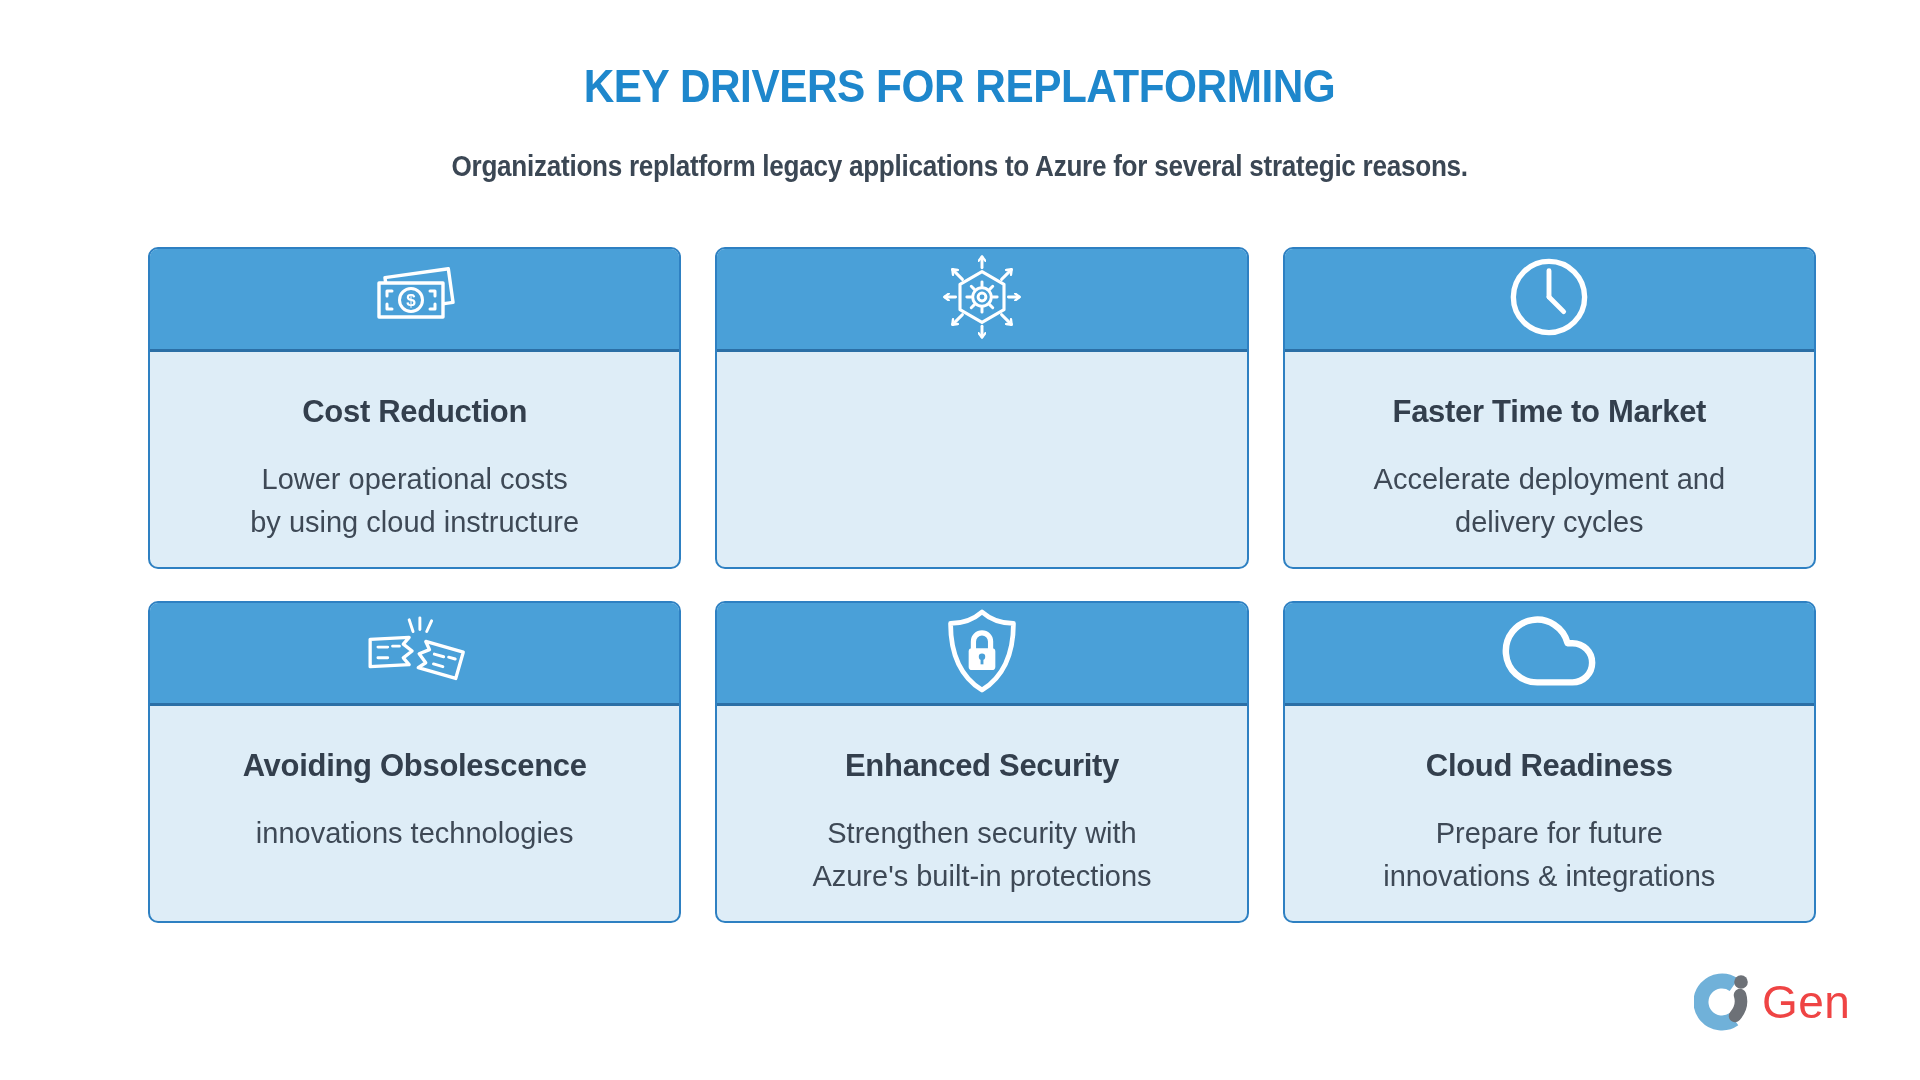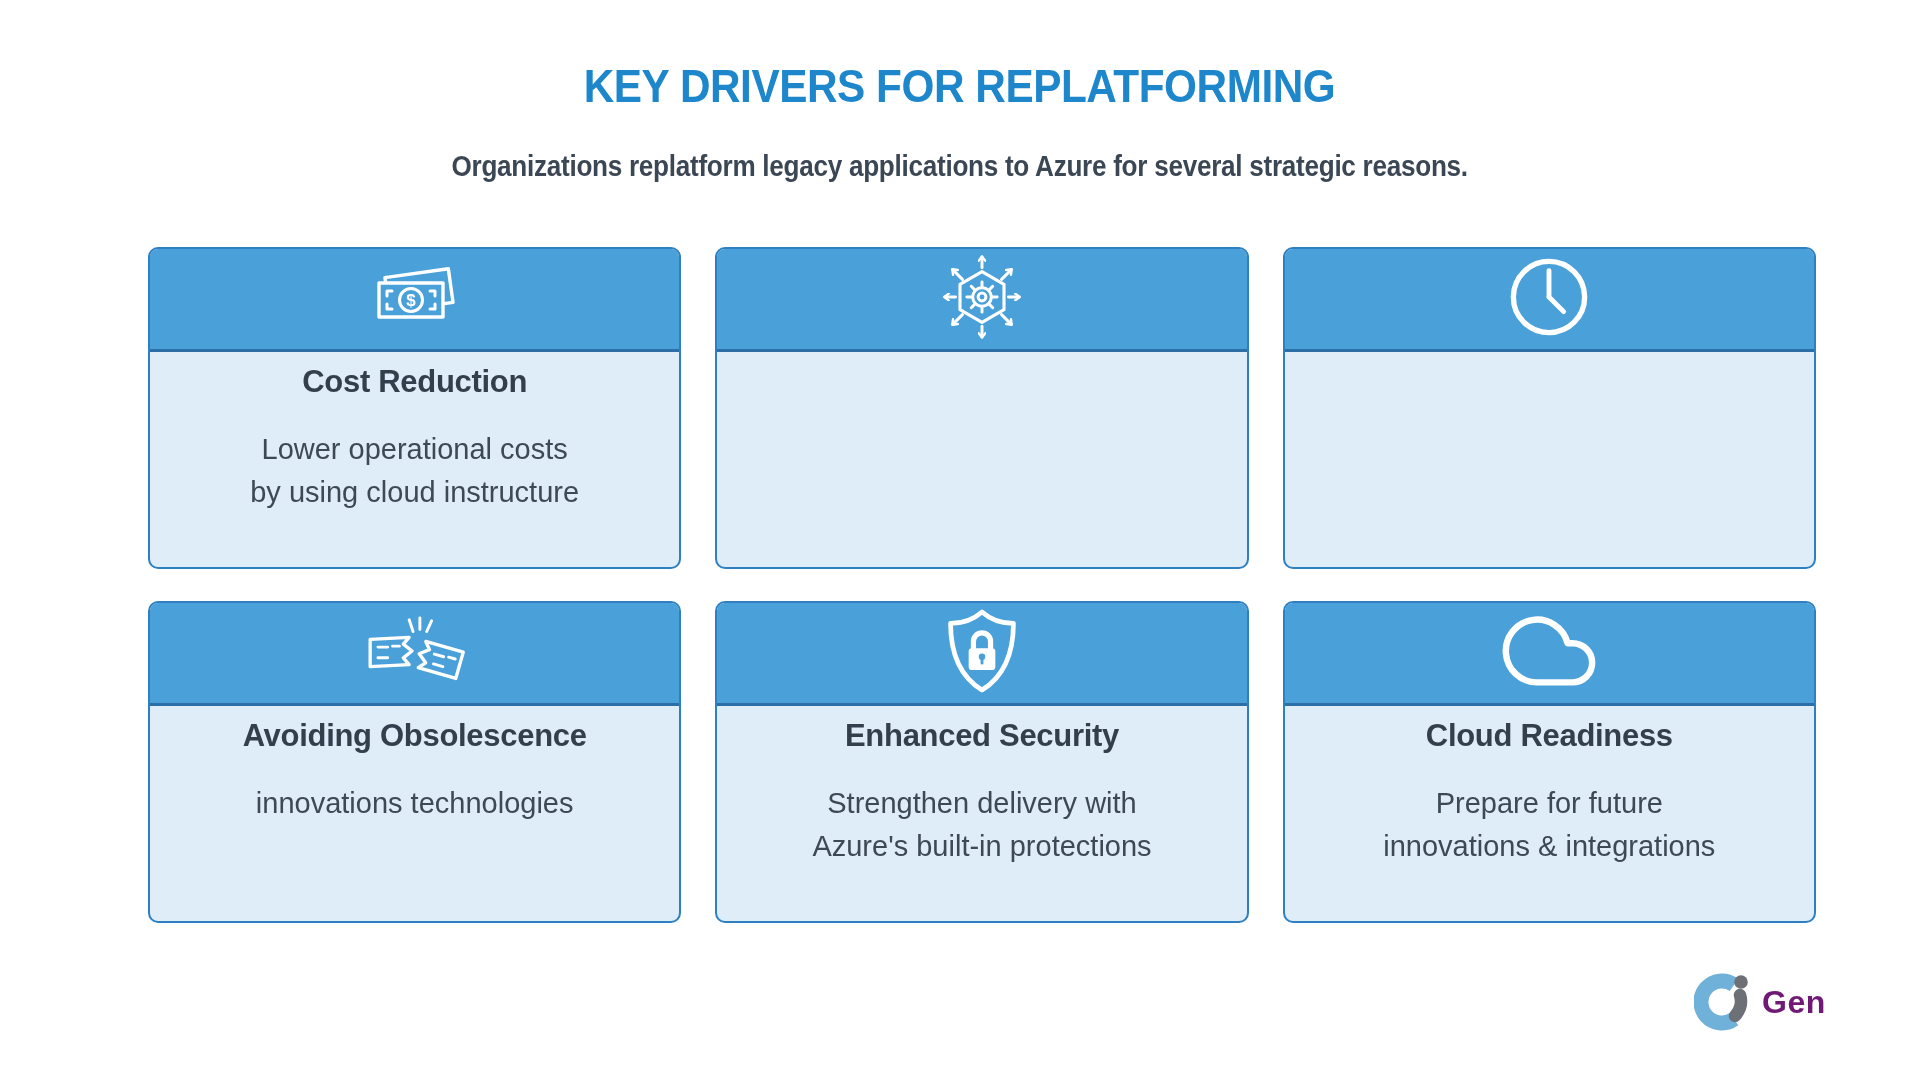--- a/index.html
+++ b/index.html
@@ -22,28 +22,28 @@
     display:grid;grid-template-columns:repeat(3,1fr);gap:32px 34px;
   }
   .card{
     height:322px;background:#deedf7;border:2px solid #2e80c2;border-radius:10px;
     overflow:hidden;display:flex;flex-direction:column;box-sizing:border-box;
   }
   .card-header{
     height:100px;min-height:100px;background:#4aa0d8;border-bottom:3px solid #2b6fa6;
     display:flex;align-items:center;justify-content:center;
   }
-  .card-body{flex:1;text-align:center;padding:12px 30px 0 30px;}
+  .card-body{flex:1;text-align:center;padding:42px 30px 0 30px;}
   .card-title{font-size:31px;font-weight:700;color:#333f4d;letter-spacing:-0.3px;}
   .card-desc{margin-top:28px;font-size:29px;color:#3e4956;line-height:1.48;}
   .card-desc span{display:block;}
   .logo{
     position:absolute;left:1694px;top:968px;display:flex;align-items:center;gap:4px;
   }
-  .logo-text{font-size:32px;color:#701a75;letter-spacing:0.5px;font-weight:bold;}
+  .logo-text{font-size:46px;color:#ef4444;letter-spacing:0.5px;}
 </style>
 </head>
 <body>
 
 <div class="page">
 
   <div class="main-title">
     <span class="cond">KEY DRIVERS FOR REPLATFORMING</span>
   </div>
   <div class="subtitle">
@@ -102,20 +102,27 @@
     <div class="card">
       <div class="card-header">
         <span>
           <svg width="82" height="82" viewBox="0 0 84 84" fill="none" stroke="#ffffff" stroke-linecap="round">
             <circle cx="42" cy="42" r="36.5" stroke-width="5.5"></circle>
             <path d="M42,42 L42,15" stroke-width="5"></path>
             <path d="M42,42 L57,57" stroke-width="5"></path>
           </svg>
         </span>
       </div>
+      <div class="card-body">
+        <div class="card-title">Faster Time to Market</div>
+        <div class="card-desc">
+          <span>Accelerate deployment and</span>
+          <span>delivery cycles</span>
+        </div>
+      </div>
     </div>
 
     <div class="card">
       <div class="card-header">
         <span>
           <svg width="104" height="78" viewBox="0 0 104 80" fill="none" stroke="#ffffff" stroke-width="3.4" stroke-linecap="round" stroke-linejoin="round">
             <path d="M6,28 L46,26 L40,33 L49,40 L40,47 L46,54 L6,56 Z"></path>
             <path d="M14,36 h10 M29,35 h7 M14,47 h10" stroke-width="3"></path>
             <g transform="rotate(16 74 50)">
               <path d="M58,34 L98,34 L98,62 L58,62 L64,55 L55,48 L64,41 Z"></path>
@@ -141,21 +148,21 @@
             <path d="M33,43 v-7 a9,9 0 0 1 18,0 v7" stroke="#ffffff" stroke-width="5.5"></path>
             <rect x="28" y="43" width="28" height="23" rx="3.5" fill="#ffffff"></rect>
             <circle cx="42" cy="52" r="3.4" fill="#4aa0d8"></circle>
             <rect x="40.5" y="53.5" width="3" height="6.5" fill="#4aa0d8"></rect>
           </svg>
         </span>
       </div>
       <div class="card-body">
         <div class="card-title">Enhanced Security</div>
         <div class="card-desc">
-          <span>Strengthen delivery with</span>
+          <span>Strengthen security with</span>
           <span>Azure's built-in protections</span>
         </div>
       </div>
     </div>
 
     <div class="card">
       <div class="card-header">
         <span>
           <svg width="100" height="80" viewBox="0 1.8 24 20.4" fill="none" stroke="#ffffff" stroke-width="1.65" stroke-linecap="round" stroke-linejoin="round">
             <path d="M18 10h-1.26A8 8 0 1 0 9 20h9a5 5 0 0 0 0-10z"></path>

